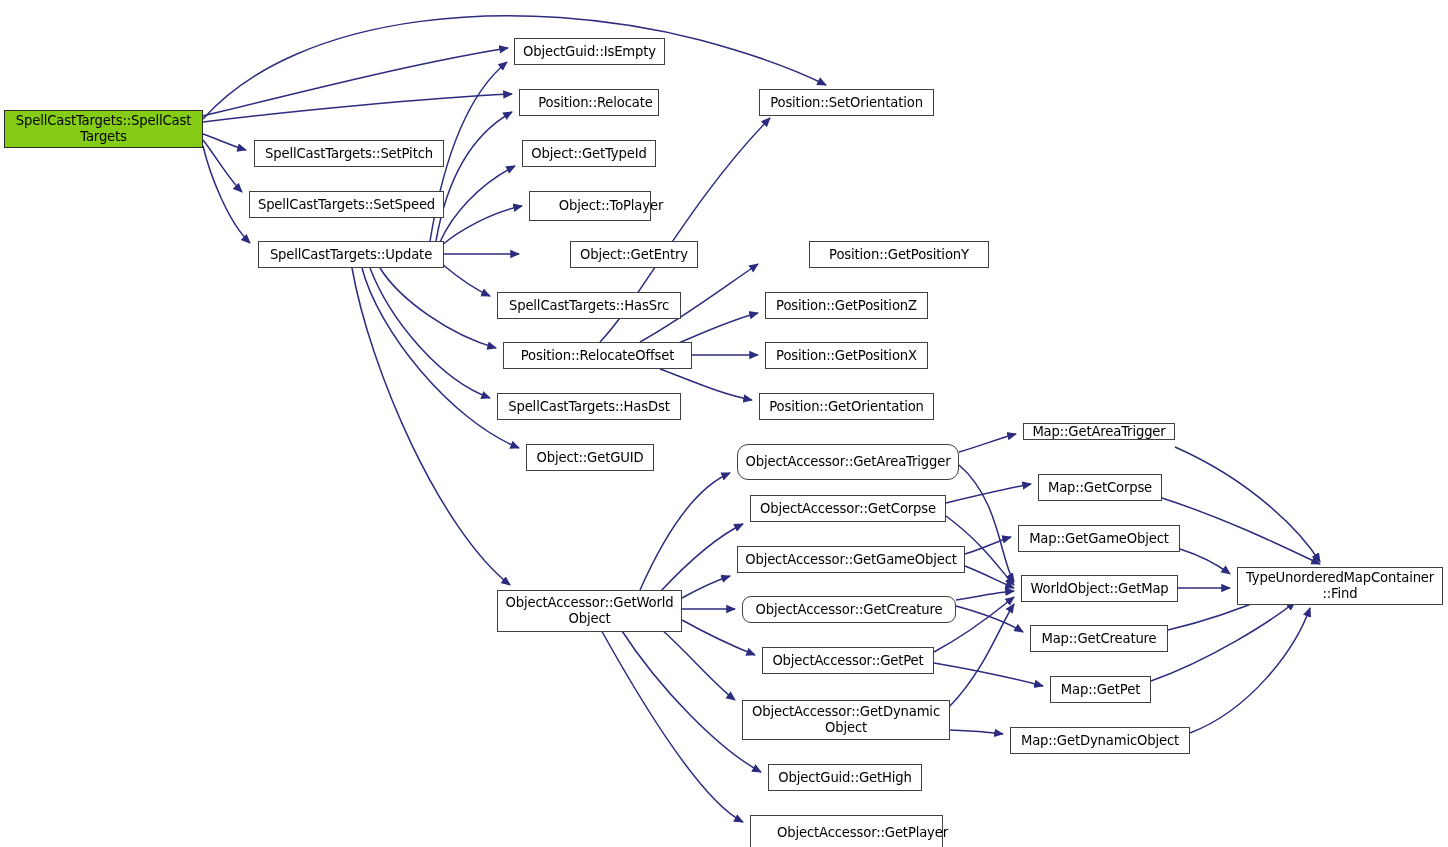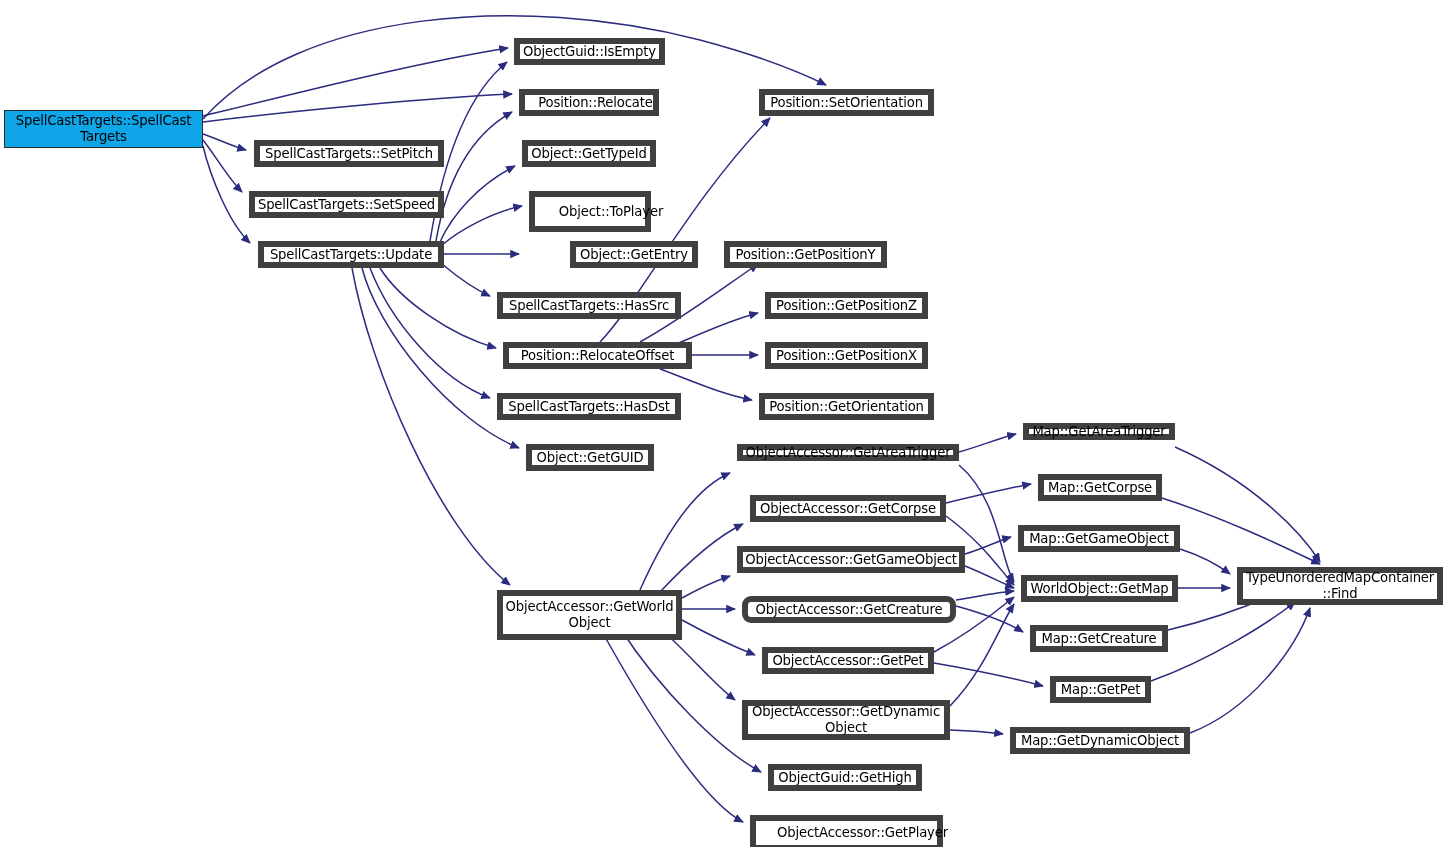--- a/index.html
+++ b/index.html
@@ -14,35 +14,35 @@
   }
   #edges{
     position:absolute;
     left:0; top:0;
     width:1448px; height:847px;
     pointer-events:none;
   }
   .node{
     position:absolute;
     box-sizing:border-box;
-    border:6px solid #404040;
+    border:1px solid #404040;
     background:#ffffff;
     color:#000000;
     font-size:13.2px;
     line-height:1.18;
     display:flex;
     align-items:center;
     justify-content:center;
     text-align:center;
     white-space:pre;
     letter-spacing:-0.15px;
     z-index:5;
   }
   .node.root{
-    background:#0ea5e9;
+    background:#84cc16;
     border:1px solid #2b2b2b;
   }
   .node.two-line{ white-space:pre-line; }
 </style>
 </head>
 <body>
 
 <div id="canvas">
   <svg id="edges" viewBox="0 0 1448 847" xmlns="http://www.w3.org/2000/svg">
     <defs>
@@ -103,38 +103,38 @@
   </svg>
   <div id="node-layer">
       <div class="node root two-line" style="left: 4px; top: 110px; width: 199px; height: 38px;">SpellCastTargets::SpellCast
 Targets</div>
       <div class="node" style="left: 514px; top: 38px; width: 151px; height: 27px;">ObjectGuid::IsEmpty</div>
       <div class="node" style="left: 759px; top: 89px; width: 175px; height: 27px;">Position::SetOrientation</div>
       <div class="node" style="left: 519px; top: 89px; width: 140px; height: 27px; padding-left: 13px;">Position::Relocate</div>
       <div class="node" style="left: 254px; top: 140px; width: 190px; height: 27px;">SpellCastTargets::SetPitch</div>
       <div class="node" style="left: 522px; top: 140px; width: 134px; height: 27px;">Object::GetTypeId</div>
       <div class="node" style="left: 249px; top: 191px; width: 195px; height: 27px;">SpellCastTargets::SetSpeed</div>
-      <div class="node" style="left: 529px; top: 191px; width: 122px; height: 41px; padding-left: 42px;">Object::ToPlayer</div>
+      <div class="node" style="left: 529px; top: 191px; width: 122px; height: 30px; padding-left: 42px;">Object::ToPlayer</div>
       <div class="node" style="left: 258px; top: 241px; width: 186px; height: 27px;">SpellCastTargets::Update</div>
       <div class="node" style="left: 526px; top: 241px; width: 128px; height: 27px; margin-left: 44px;">Object::GetEntry</div>
-      <div class="node" style="left: 724px; top: 241px; width: 163px; height: 27px;">Position::GetPositionY</div>
+      <div class="node" style="left: 809px; top: 241px; width: 180px; height: 27px;">Position::GetPositionY</div>
       <div class="node" style="left: 497px; top: 292px; width: 184px; height: 27px;">SpellCastTargets::HasSrc</div>
       <div class="node" style="left: 765px; top: 292px; width: 163px; height: 27px;">Position::GetPositionZ</div>
       <div class="node" style="left: 503px; top: 342px; width: 189px; height: 27px;">Position::RelocateOffset</div>
       <div class="node" style="left: 765px; top: 342px; width: 163px; height: 27px;">Position::GetPositionX</div>
       <div class="node" style="left: 497px; top: 393px; width: 184px; height: 27px;">SpellCastTargets::HasDst</div>
       <div class="node" style="left: 759px; top: 393px; width: 175px; height: 27px;">Position::GetOrientation</div>
       <div class="node" style="left: 526px; top: 444px; width: 128px; height: 27px;">Object::GetGUID</div>
-      <div class="node" style="left: 737px; top: 444px; width: 222px; height: 17px;">ObjectAccessor::GetAreaTrigger</div>
+      <div class="node" style="left: 737px; top: 444px; width: 222px; height: 36px; border-radius: 11px;">ObjectAccessor::GetAreaTrigger</div>
       <div class="node" style="left: 1023px; top: 423px; width: 152px; height: 17px;">Map::GetAreaTrigger</div>
       <div class="node" style="left: 750px; top: 495px; width: 196px; height: 27px;">ObjectAccessor::GetCorpse</div>
       <div class="node" style="left: 1038px; top: 474px; width: 124px; height: 27px;">Map::GetCorpse</div>
       <div class="node" style="left: 737px; top: 546px; width: 228px; height: 27px;">ObjectAccessor::GetGameObject</div>
       <div class="node" style="left: 1018px; top: 525px; width: 162px; height: 27px;">Map::GetGameObject</div>
-      <div class="node two-line" style="left: 497px; top: 590px; width: 185px; height: 50px;">ObjectAccessor::GetWorld
+      <div class="node two-line" style="left: 497px; top: 590px; width: 185px; height: 42px;">ObjectAccessor::GetWorld
 Object</div>
       <div class="node" style="left: 742px; top: 596px; width: 214px; height: 27px; border-radius: 9px;">ObjectAccessor::GetCreature</div>
       <div class="node" style="left: 1021px; top: 575px; width: 157px; height: 27px;">WorldObject::GetMap</div>
       <div class="node" style="left: 1030px; top: 625px; width: 138px; height: 27px;">Map::GetCreature</div>
       <div class="node" style="left: 762px; top: 647px; width: 172px; height: 27px;">ObjectAccessor::GetPet</div>
       <div class="node" style="left: 1050px; top: 676px; width: 101px; height: 27px;">Map::GetPet</div>
       <div class="node two-line" style="left: 742px; top: 700px; width: 208px; height: 40px;">ObjectAccessor::GetDynamic
 Object</div>
       <div class="node" style="left: 1010px; top: 727px; width: 180px; height: 27px;">Map::GetDynamicObject</div>
       <div class="node" style="left: 768px; top: 764px; width: 154px; height: 27px; text-align: center;">ObjectGuid::GetHigh</div>

